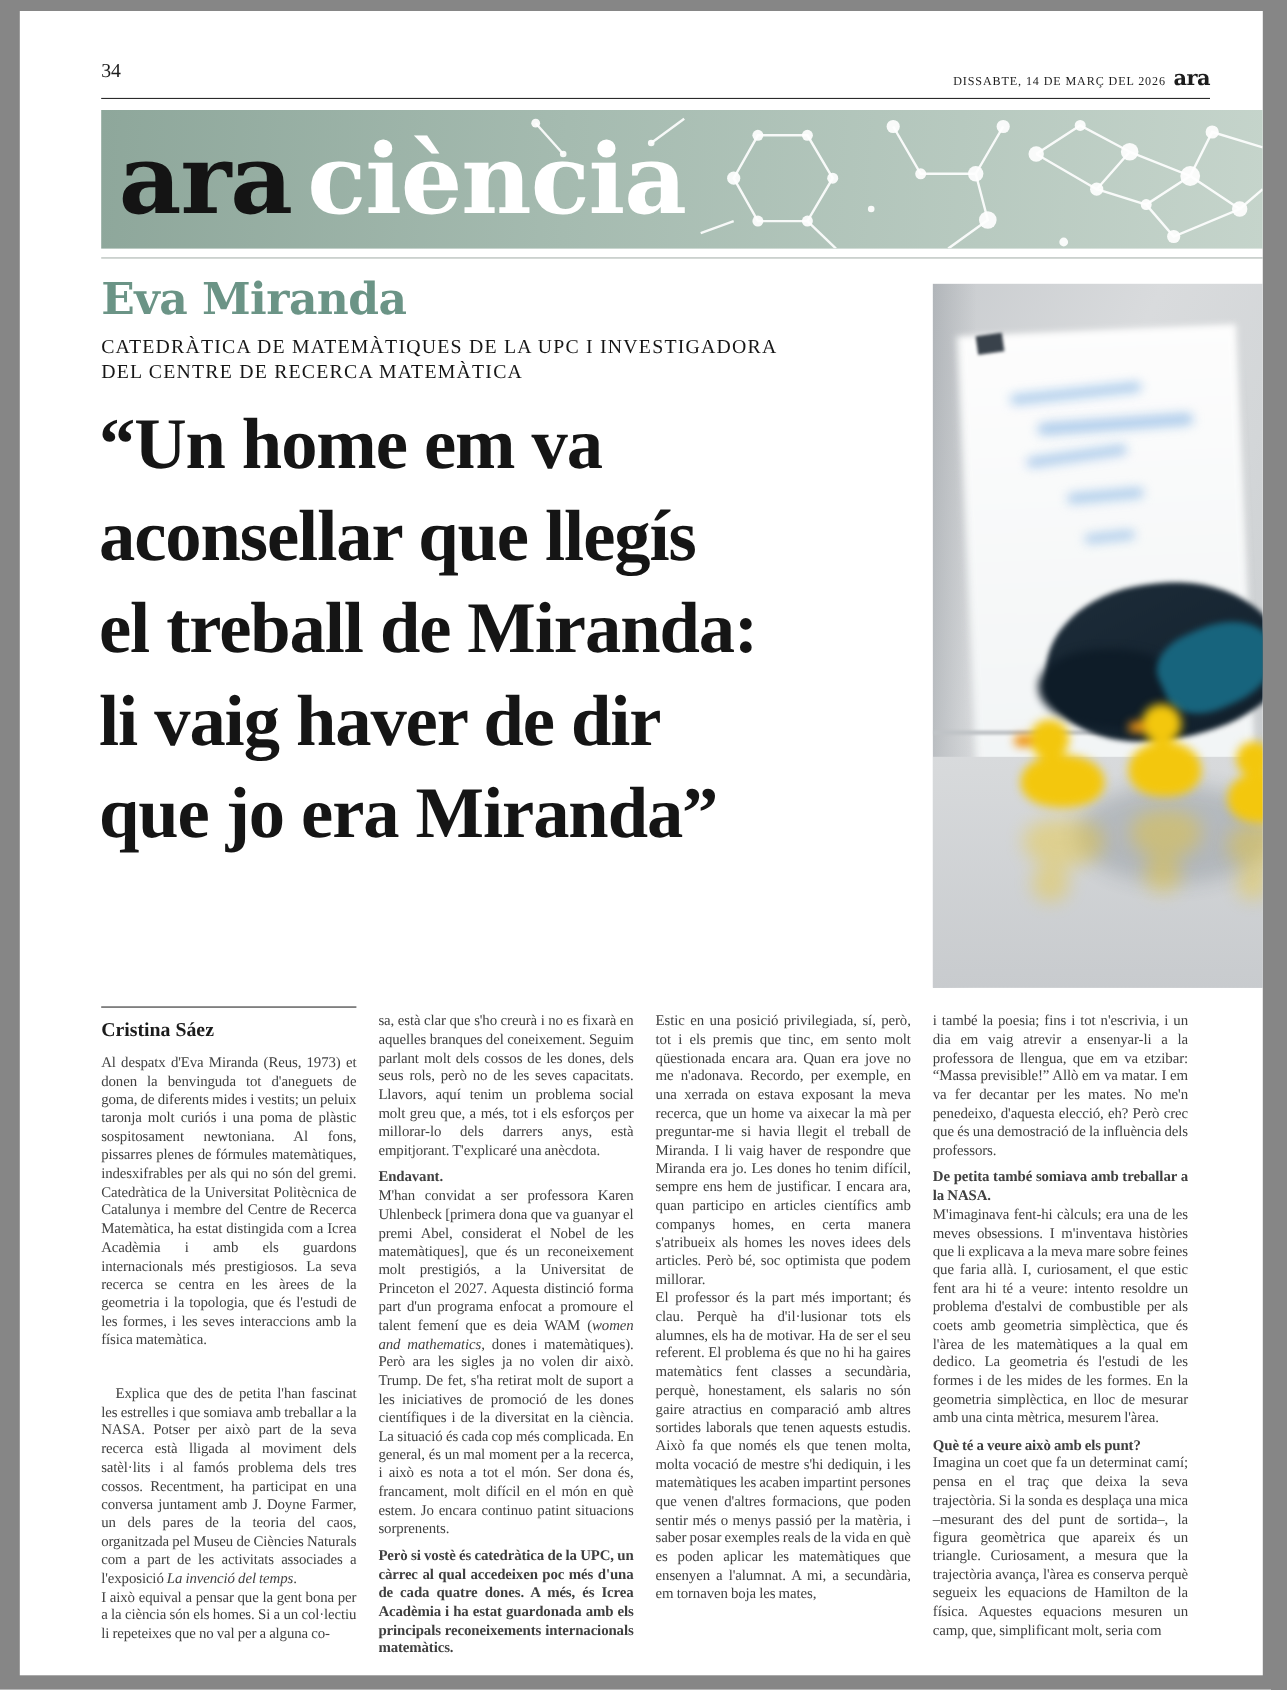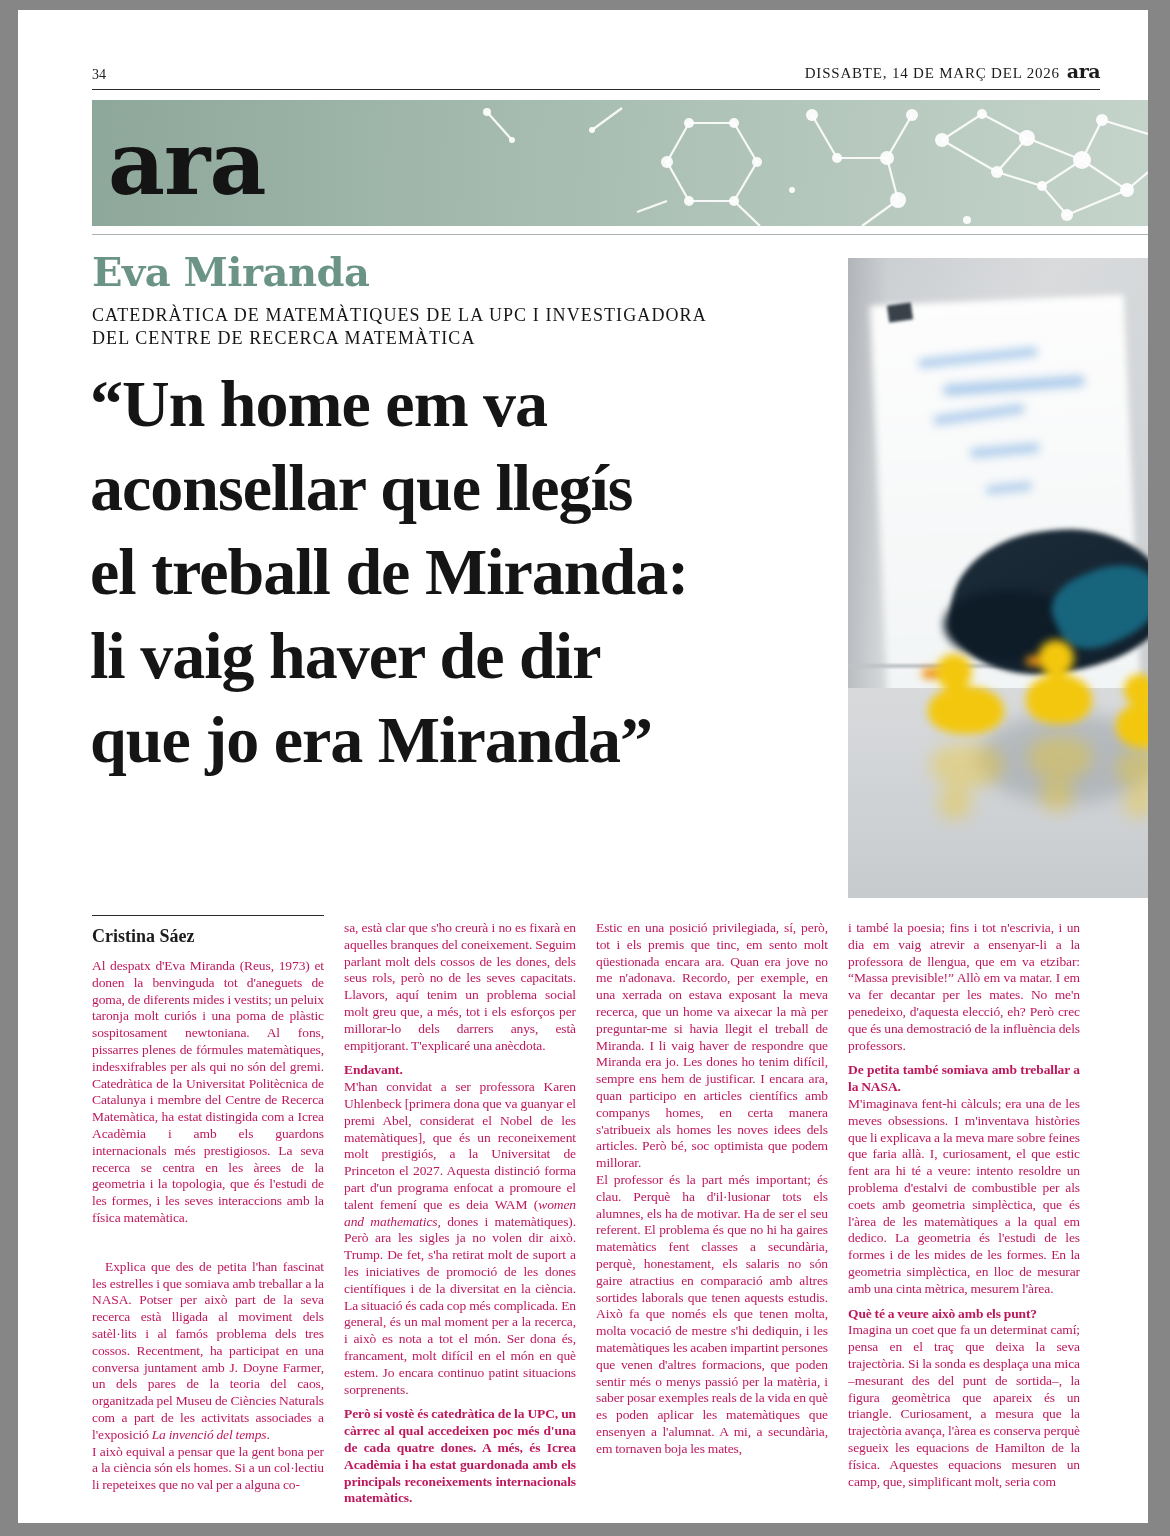--- a/index.html
+++ b/index.html
@@ -8,23 +8,23 @@
     background:#868686;
     font-family:"Liberation Serif", "DejaVu Serif", serif;
     position:relative;
     -webkit-font-smoothing:antialiased;
   }
   .page{
     position:absolute;left:18px;top:10px;width:1130px;height:1513px;
     background:#ffffff;overflow:hidden;
   }
   
-  .pg-num{position:absolute;left:74px;top:44px;font-size:14px;color:#1c1c1c;margin-top:13px;}
+  .pg-num{position:absolute;left:74px;top:44px;font-size:18px;color:#1c1c1c;}
   .dateline{position:absolute;right:48px;top:50px;display:flex;align-items:baseline;gap:7px;color:#1c1c1c;}
-  .dateline .date{font-size:15px;letter-spacing:.8px;}
+  .dateline .date{font-size:11px;letter-spacing:.8px;}
   .dateline .brand{font-size:19px;font-weight:bold;font-family:"DejaVu Serif",serif;letter-spacing:-.5px;}
   .hrule{position:absolute;left:74px;top:79px;width:1008px;height:1px;background:#2b2b2b;}
   
   .banner{
     position:absolute;left:74px;top:90px;width:1056px;height:126px;
     background:linear-gradient(93deg,#8ea79b 0%,#a5bbb0 40%,#c5d4cb 100%);
     overflow:hidden;
   }
   .banner svg{position:absolute;left:0;top:0;}
   .banner-text{
@@ -68,21 +68,21 @@
     transform:rotate(-24deg);filter:blur(3px);}
   .duck{filter:blur(4.5px);}
   .duck div{position:absolute;background:#f3c70d;}
   .duck .head{border-radius:50%;}
   .duck .body{border-radius:50% 50% 45% 45%;}
   .duck .beak{background:#ef9413;border-radius:40%;}
   .refl{opacity:.35;filter:blur(8px);transform:scaleY(-1);}
   
   .col-rule{position:absolute;left:74px;top:905px;width:232px;height:1px;background:#2b2b2b;}
   .byline{position:absolute;left:74px;top:916px;font-weight:bold;font-size:18px;color:#1c1c1c;}
-  .col{position:absolute;width:232px;color:#be185d;
+  .col{position:absolute;width:232px;color:#404040;
     font-size:13.5px;line-height:16.8px;text-align:justify;
     letter-spacing:-.1px;word-spacing:-.4px;hyphens:auto;}
   .blk{margin:0;}
   .para-indent{text-indent:13px;margin-top:32px;}
   .q{font-weight:bold;margin-top:8px;}
 </style>
 </head>
 <body>
 
 <div class="page">
@@ -133,20 +133,21 @@
           <circle cx="975" cy="115" r="6"></circle>
         <circle cx="395" cy="12" r="4"></circle>
           <circle cx="420" cy="40" r="3"></circle>
         <circle cx="500" cy="30" r="3"></circle>
           <circle cx="700" cy="90" r="3"></circle>
           <circle cx="875" cy="120" r="4"></circle>
       </g>
     </svg>
     <div class="banner-text">
       <span class="b-ara">ara</span>
+      <span class="b-sec">ciència</span>
     </div>
   </div>
   <div class="banner-rule"></div>
 
   <h1 class="author">Eva Miranda</h1>
   <div class="roles">
     <div>CATEDRÀTICA DE MATEMÀTIQUES DE LA UPC I INVESTIGADORA</div>
     <div>DEL CENTRE DE RECERCA MATEMÀTICA</div>
   </div>
   <div class="headline">

